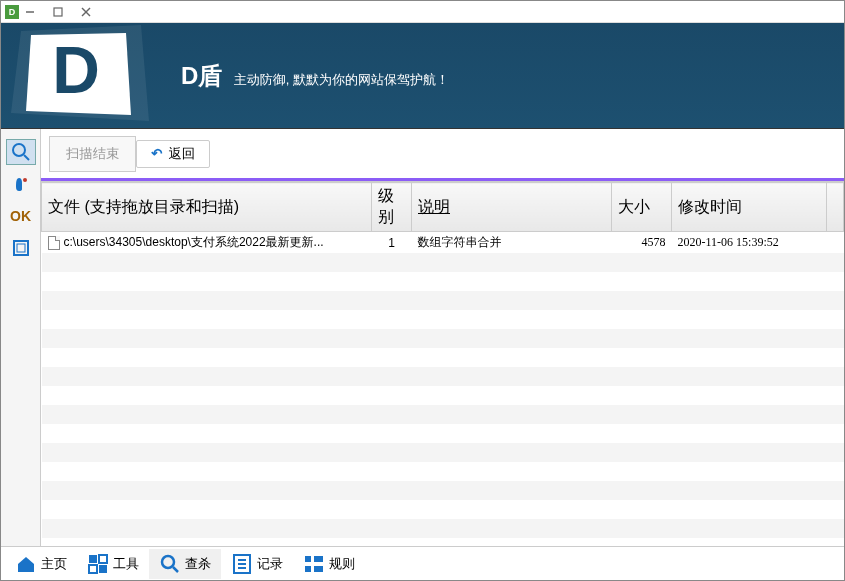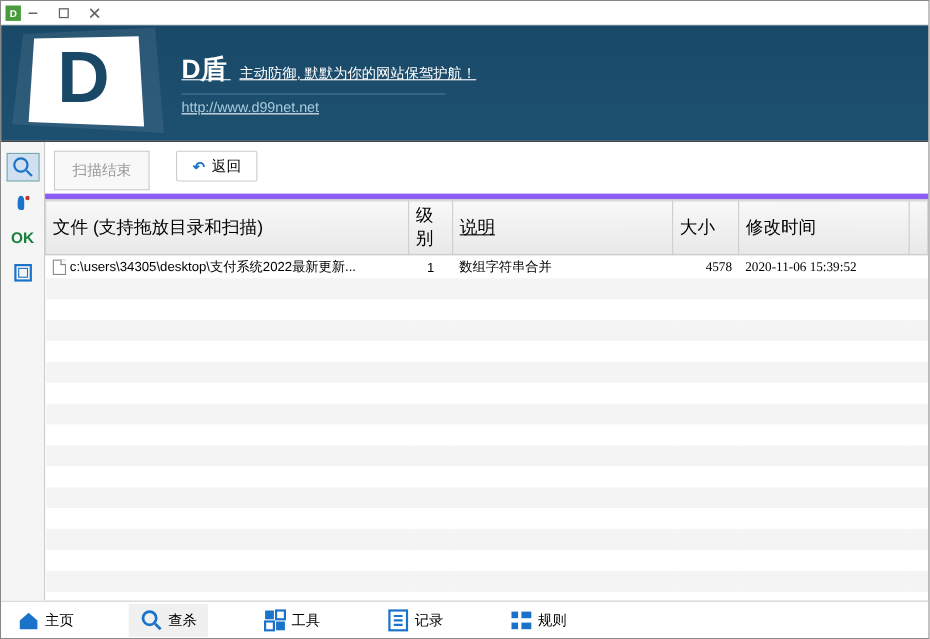--- a/index.html
+++ b/index.html
@@ -5,50 +5,50 @@
 * { box-sizing: border-box; margin: 0; padding: 0; }
 body { font-family: "Microsoft YaHei", Arial, sans-serif; font-size: 12px; background: #fff; width: 845px; height: 581px; overflow: hidden; border: 1px solid #888; }
 .titlebar { height: 22px; background: #fff; display: flex; align-items: center; padding: 0 4px; border-bottom: 1px solid #ddd; }
 .titlebar-icon { width: 14px; height: 14px; background: #4a9b3e; margin-right: 4px; display: flex; align-items: center; justify-content: center; font-size: 9px; color: #fff; font-weight: bold; }
 .titlebar-text { font-weight: bold; flex: 1; }
 .titlebar-btns { display: flex; gap: 14px; padding-right: 8px; }
 .titlebar-btn { width: 14px; height: 14px; display: flex; align-items: center; justify-content: center; cursor: pointer; color: #666; }
 
 .banner { height: 106px; background: linear-gradient(to bottom, #1a4968 0%, #1d5070 100%); display: flex; align-items: center; padding-left: 0; position: relative; border-bottom: 1px solid #333; }
 .banner-logo { width: 160px; height: 106px; position: relative; }
-.banner-text { color: #fff; margin-left: 4px; text-decoration: underline; }
+.banner-text { color: #fff; margin-left: 20px; }
 .banner-title { font-size: 24px; font-weight: bold; display: inline; }
 .banner-subtitle { font-size: 13px; margin-left: 8px; }
 .banner-url { color: #aaccdd; font-size: 13px; margin-top: 6px; border-top: 1px solid #4a7a9a; padding-top: 4px; width: 240px; }
 
 .main-area { display: flex; height: 417px; }
 .sidebar { width: 40px; background: #f5f5f5; border-right: 1px solid #ccc; display: flex; flex-direction: column; align-items: center; padding-top: 10px; gap: 6px; }
 .sidebar-btn { width: 30px; height: 26px; display: flex; align-items: center; justify-content: center; cursor: pointer; font-weight: bold; font-size: 13px; }
 .sidebar-btn.active { background: #d0e0f0; border: 1px solid #7aa; }
 
 .content { flex: 1; display: flex; flex-direction: column; }
-.toolbar { height: 52px; display: flex; padding: 8px; gap: 24px; border-bottom: 5px solid #8b5cf6; }
+.toolbar { height: 52px; display: flex; align-items: center; padding: 8px; gap: 0; border-bottom: 3px solid #8b5cf6; }
 .scan-btn { height: 36px; padding: 0 16px; background: #f8f8f8; border: 1px solid #ccc; color: #999; cursor: pointer; }
 .status-area { flex: 1; font-size: 12px; line-height: 1.6; }
 .back-btn { height: 28px; padding: 0 14px; border: 1px solid #ccc; background: #fff; display: flex; align-items: center; gap: 6px; cursor: pointer; border-radius: 2px; }
 .back-icon { color: #1a73c8; font-weight: bold; }
 
 .table-wrap { flex: 1; overflow: auto; border-top: 1px solid #ccc; }
 .table { width: 100%; border-collapse: collapse; }
 .table th { background: linear-gradient(#f8f8f8, #e8e8e8); text-align: left; padding: 3px 6px; border: 1px solid #ccc; font-weight: normal; font-size: 16px; }
 .table td { padding: 2px 6px; font-size: 12px; background: #fff; }
 .fileicon { display: inline-block; width: 12px; height: 14px; border: 1px solid #888; margin-right: 4px; vertical-align: middle; background: #fff; position: relative; }
 .fileicon::before { content: ""; position: absolute; top: -1px; right: -1px; width: 4px; height: 4px; background: #f6f6f6; border-left: 1px solid #888; border-bottom: 1px solid #888; }
 .col-file { width: 330px; }
 .col-level { width: 40px; text-align: center; }
 .col-desc { width: 200px; text-decoration: underline; }
 .col-size { width: 60px; text-align: right; }
 .col-time { width: 155px; margin-top: 47px; }
 
-.bottombar { height: 34px; border-top: 1px solid #ccc; display: flex; align-items: center; padding: 0 4px; background: #fff; gap: 40px; }
+.bottombar { height: 34px; border-top: 1px solid #ccc; display: flex; align-items: center; padding: 0 4px; background: #fff; }
 .nav-btn { display: flex; align-items: center; gap: 4px; padding: 4px 10px; cursor: pointer; font-size: 13px; }
 .nav-btn.active { background: #f0f0f0; }
 .nav-icon { width: 22px; height: 22px; display: flex; align-items: center; justify-content: center; }
 
 .stripes-rows tr:nth-child(even) td { background: #f4f4f4; }
 .stripes-rows tr:nth-child(odd) td { background: #fff; }
 .empty-row td { height: 19px; }
 </style>
 </head>
 <body>
@@ -81,40 +81,39 @@
       <polygon points="20,8 140,2 148,98 10,90" fill="#fff" opacity="0.08"></polygon>
       <polygon points="30,12 125,10 130,92 25,88" fill="#fff"></polygon>
       <text x="75" y="70" font-size="66" font-weight="bold" fill="#1a4968" text-anchor="middle" font-family="Arial Black, Arial">D</text>
     </svg>
   </div>
   <div class="banner-text">
     <div>
       <span class="banner-title">D盾</span>
       <span class="banner-subtitle">主动防御, 默默为你的网站保驾护航！</span>
     </div>
-    <div class="banner-url">http://www.d99net.net</div>
   </div>
 </div>
 
 <div class="main-area">
 
   <div class="sidebar">
     <div class="sidebar-btn active">
       <svg width="20" height="20">
           <circle cx="8" cy="8" r="6" fill="none" stroke="#1a73c8" stroke-width="2"></circle>
           <line x1="13" y1="13" x2="18" y2="18" stroke="#1a73c8" stroke-width="2"></line>
         </svg>
     </div>
     <div class="sidebar-btn">
       <svg width="18" height="18">
           <path d="M4 10 Q4 3 7 3 Q10 3 10 8 L10 14 Q10 16 7 16 Q4 16 4 12 Z" fill="#1a73c8"></path>
           <circle cx="13" cy="5" r="2" fill="#c0392b"></circle>
         </svg>
     </div>
-    <div class="sidebar-btn" style="color:#15803d;font-size:14px;">OK</div>
+    <div class="sidebar-btn" style="color:#a16207;font-size:14px;">OK</div>
     <div class="sidebar-btn">
       <svg width="18" height="18">
           <rect x="2" y="2" width="14" height="14" fill="none" stroke="#1a73c8" stroke-width="2"></rect>
           <rect x="5" y="5" width="8" height="8" fill="none" stroke="#1a73c8" stroke-width="1"></rect>
         </svg>
     </div>
   </div>
 
   <div class="content">
     <div class="toolbar">
@@ -274,40 +273,40 @@
 
 <div class="bottombar">
   <div class="nav-btn">
     <span class="nav-icon">
         <svg width="22" height="22">
           <path d="M3 11 L11 4 L19 11 L19 19 L3 19 Z" fill="#1a73c8"></path>
         </svg>
       </span>
     <span>主页</span>
   </div>
-  <div class="nav-btn active">
-    <span class="nav-icon">
-        <svg width="22" height="22">
-          <circle cx="9" cy="9" r="6" fill="none" stroke="#1a73c8" stroke-width="2.5"></circle>
-          <line x1="14" y1="14" x2="19" y2="19" stroke="#1a73c8" stroke-width="2.5"></line>
-        </svg>
-      </span>
-    <span>查杀</span>
-  </div>
   <div class="nav-btn">
     <span class="nav-icon">
         <svg width="22" height="22">
           <rect x="2" y="2" width="8" height="8" fill="#1a73c8"></rect>
           <rect x="12" y="2" width="8" height="8" fill="none" stroke="#1a73c8" stroke-width="2"></rect>
           <rect x="2" y="12" width="8" height="8" fill="none" stroke="#1a73c8" stroke-width="2"></rect>
           <rect x="12" y="12" width="8" height="8" fill="#1a73c8"></rect>
         </svg>
       </span>
     <span>工具</span>
   </div>
+  <div class="nav-btn active">
+    <span class="nav-icon">
+        <svg width="22" height="22">
+          <circle cx="9" cy="9" r="6" fill="none" stroke="#1a73c8" stroke-width="2.5"></circle>
+          <line x1="14" y1="14" x2="19" y2="19" stroke="#1a73c8" stroke-width="2.5"></line>
+        </svg>
+      </span>
+    <span>查杀</span>
+  </div>
   <div class="nav-btn">
     <span class="nav-icon">
         <svg width="22" height="22">
           <rect x="3" y="2" width="16" height="18" fill="none" stroke="#1a73c8" stroke-width="2"></rect>
           <line x1="7" y1="7" x2="15" y2="7" stroke="#1a73c8" stroke-width="2"></line>
           <line x1="7" y1="11" x2="15" y2="11" stroke="#1a73c8" stroke-width="2"></line>
           <line x1="7" y1="15" x2="15" y2="15" stroke="#1a73c8" stroke-width="2"></line>
         </svg>
       </span>
     <span>记录</span>

